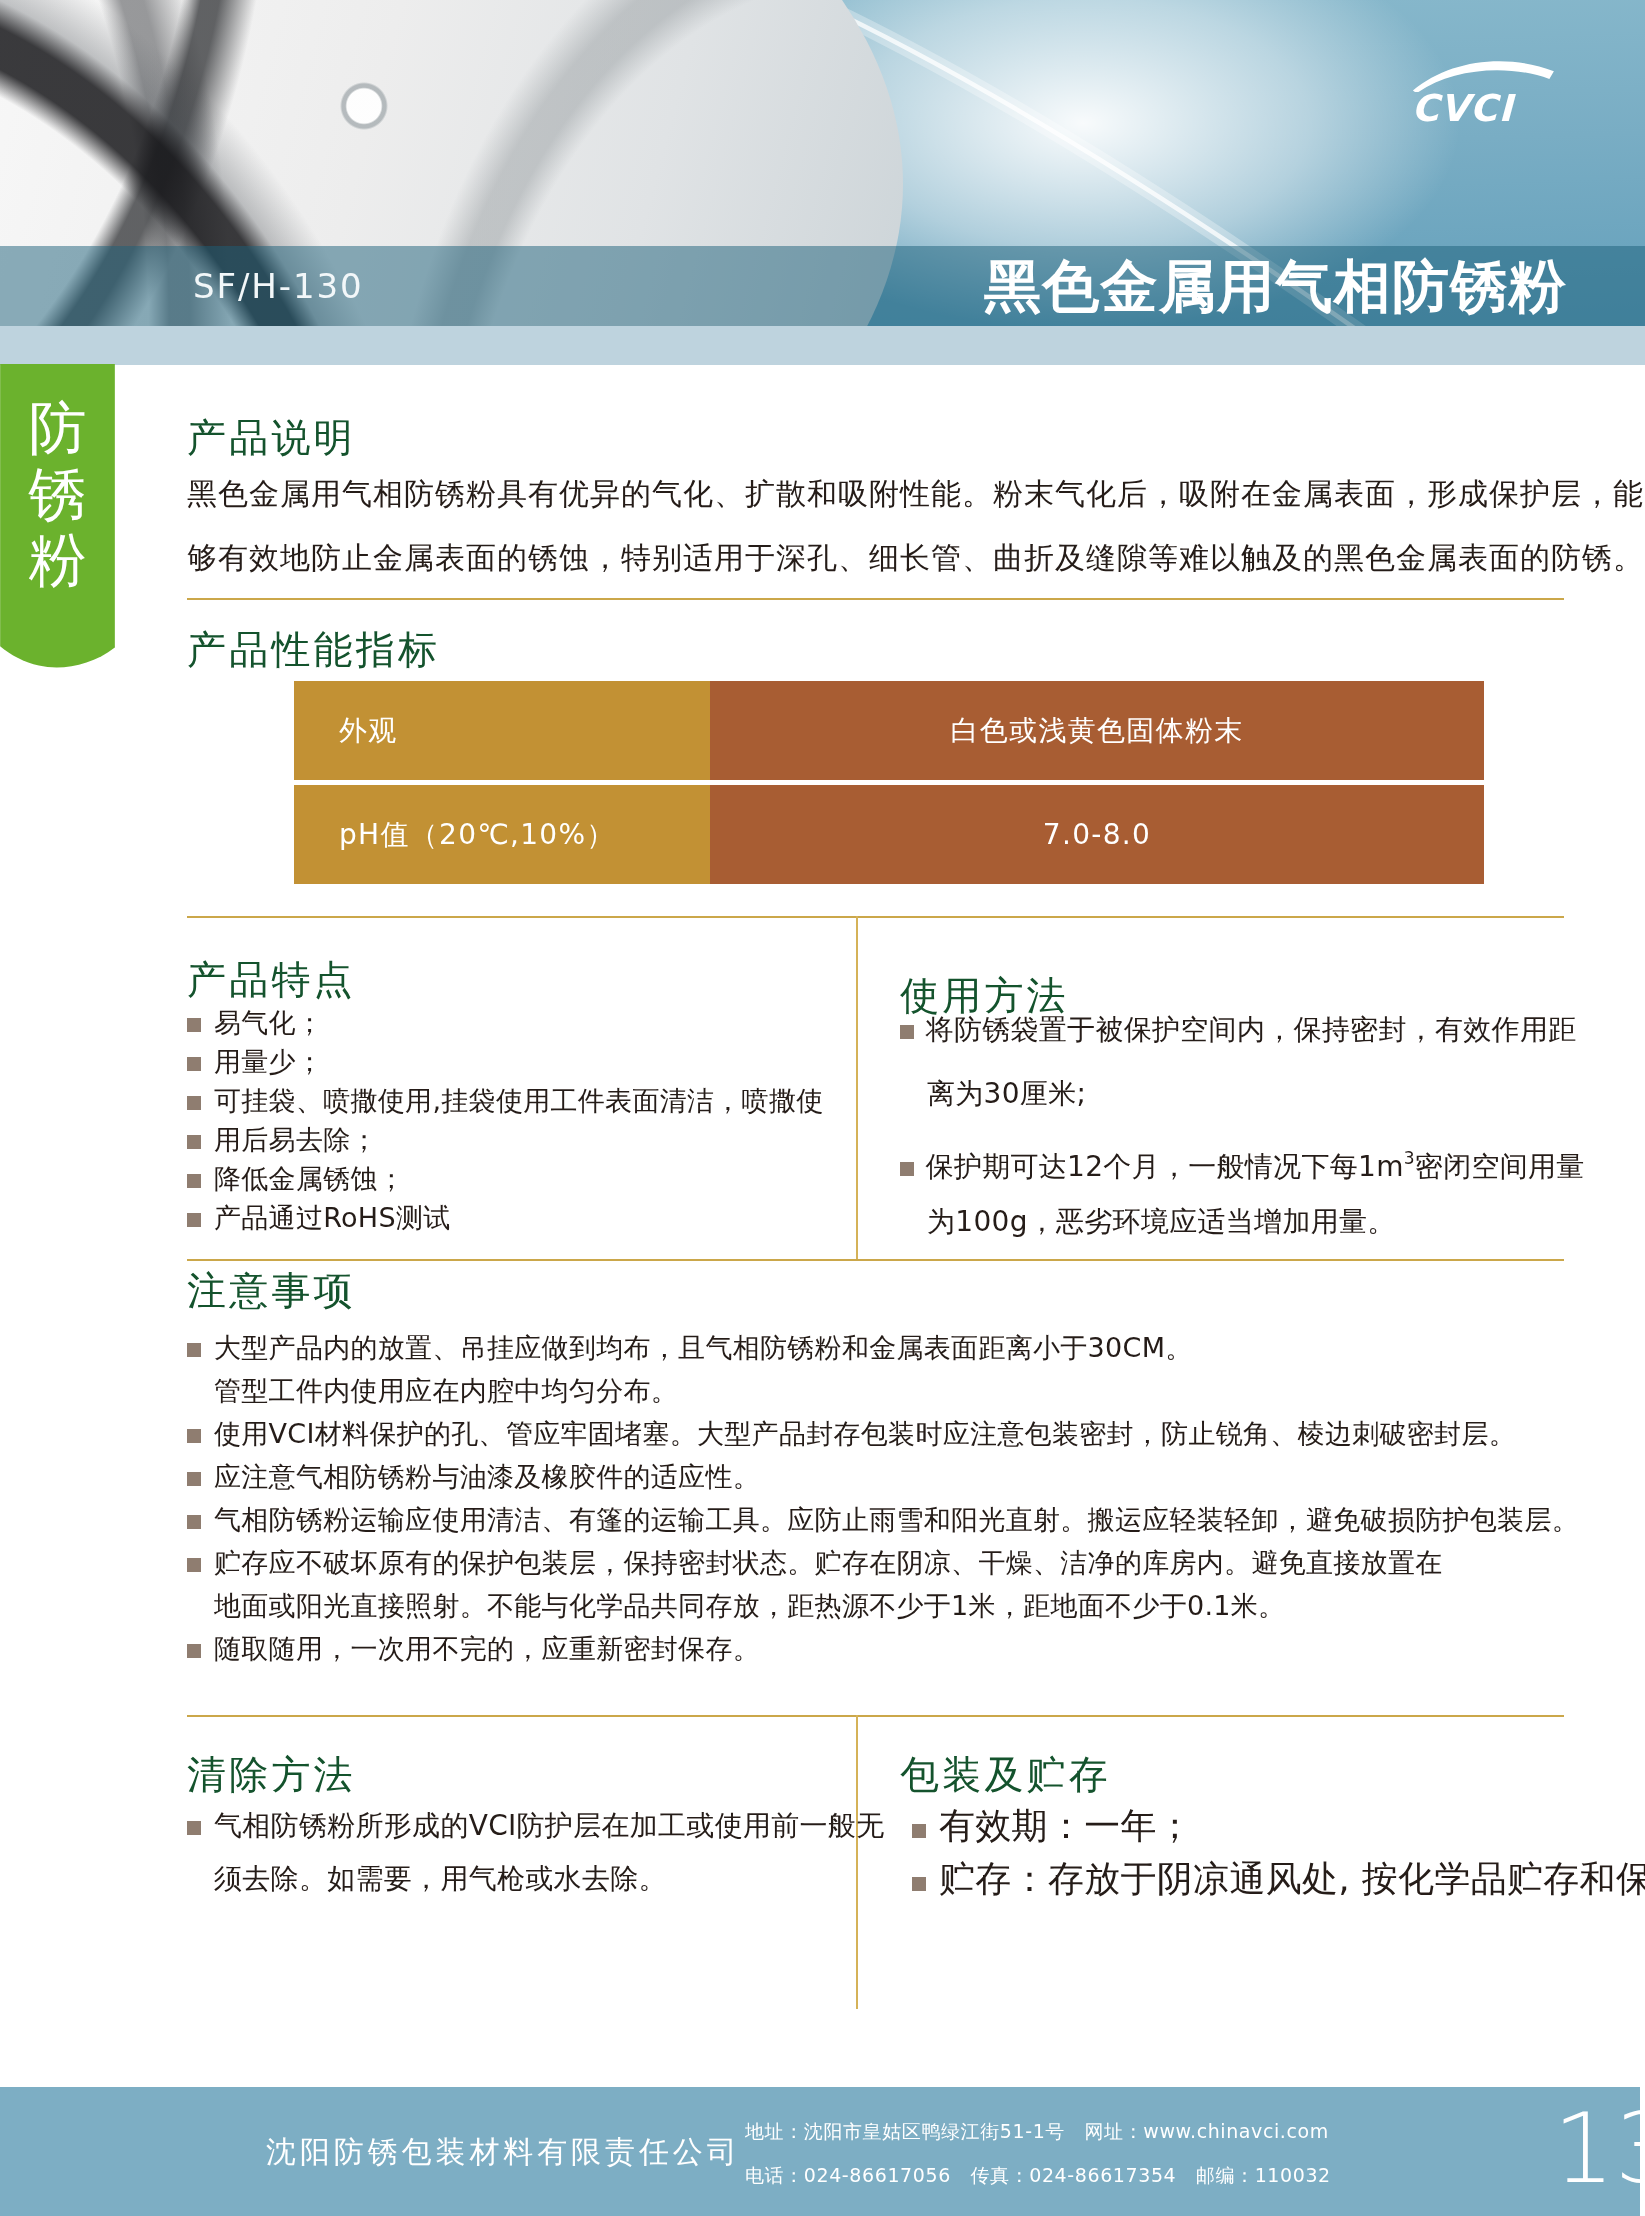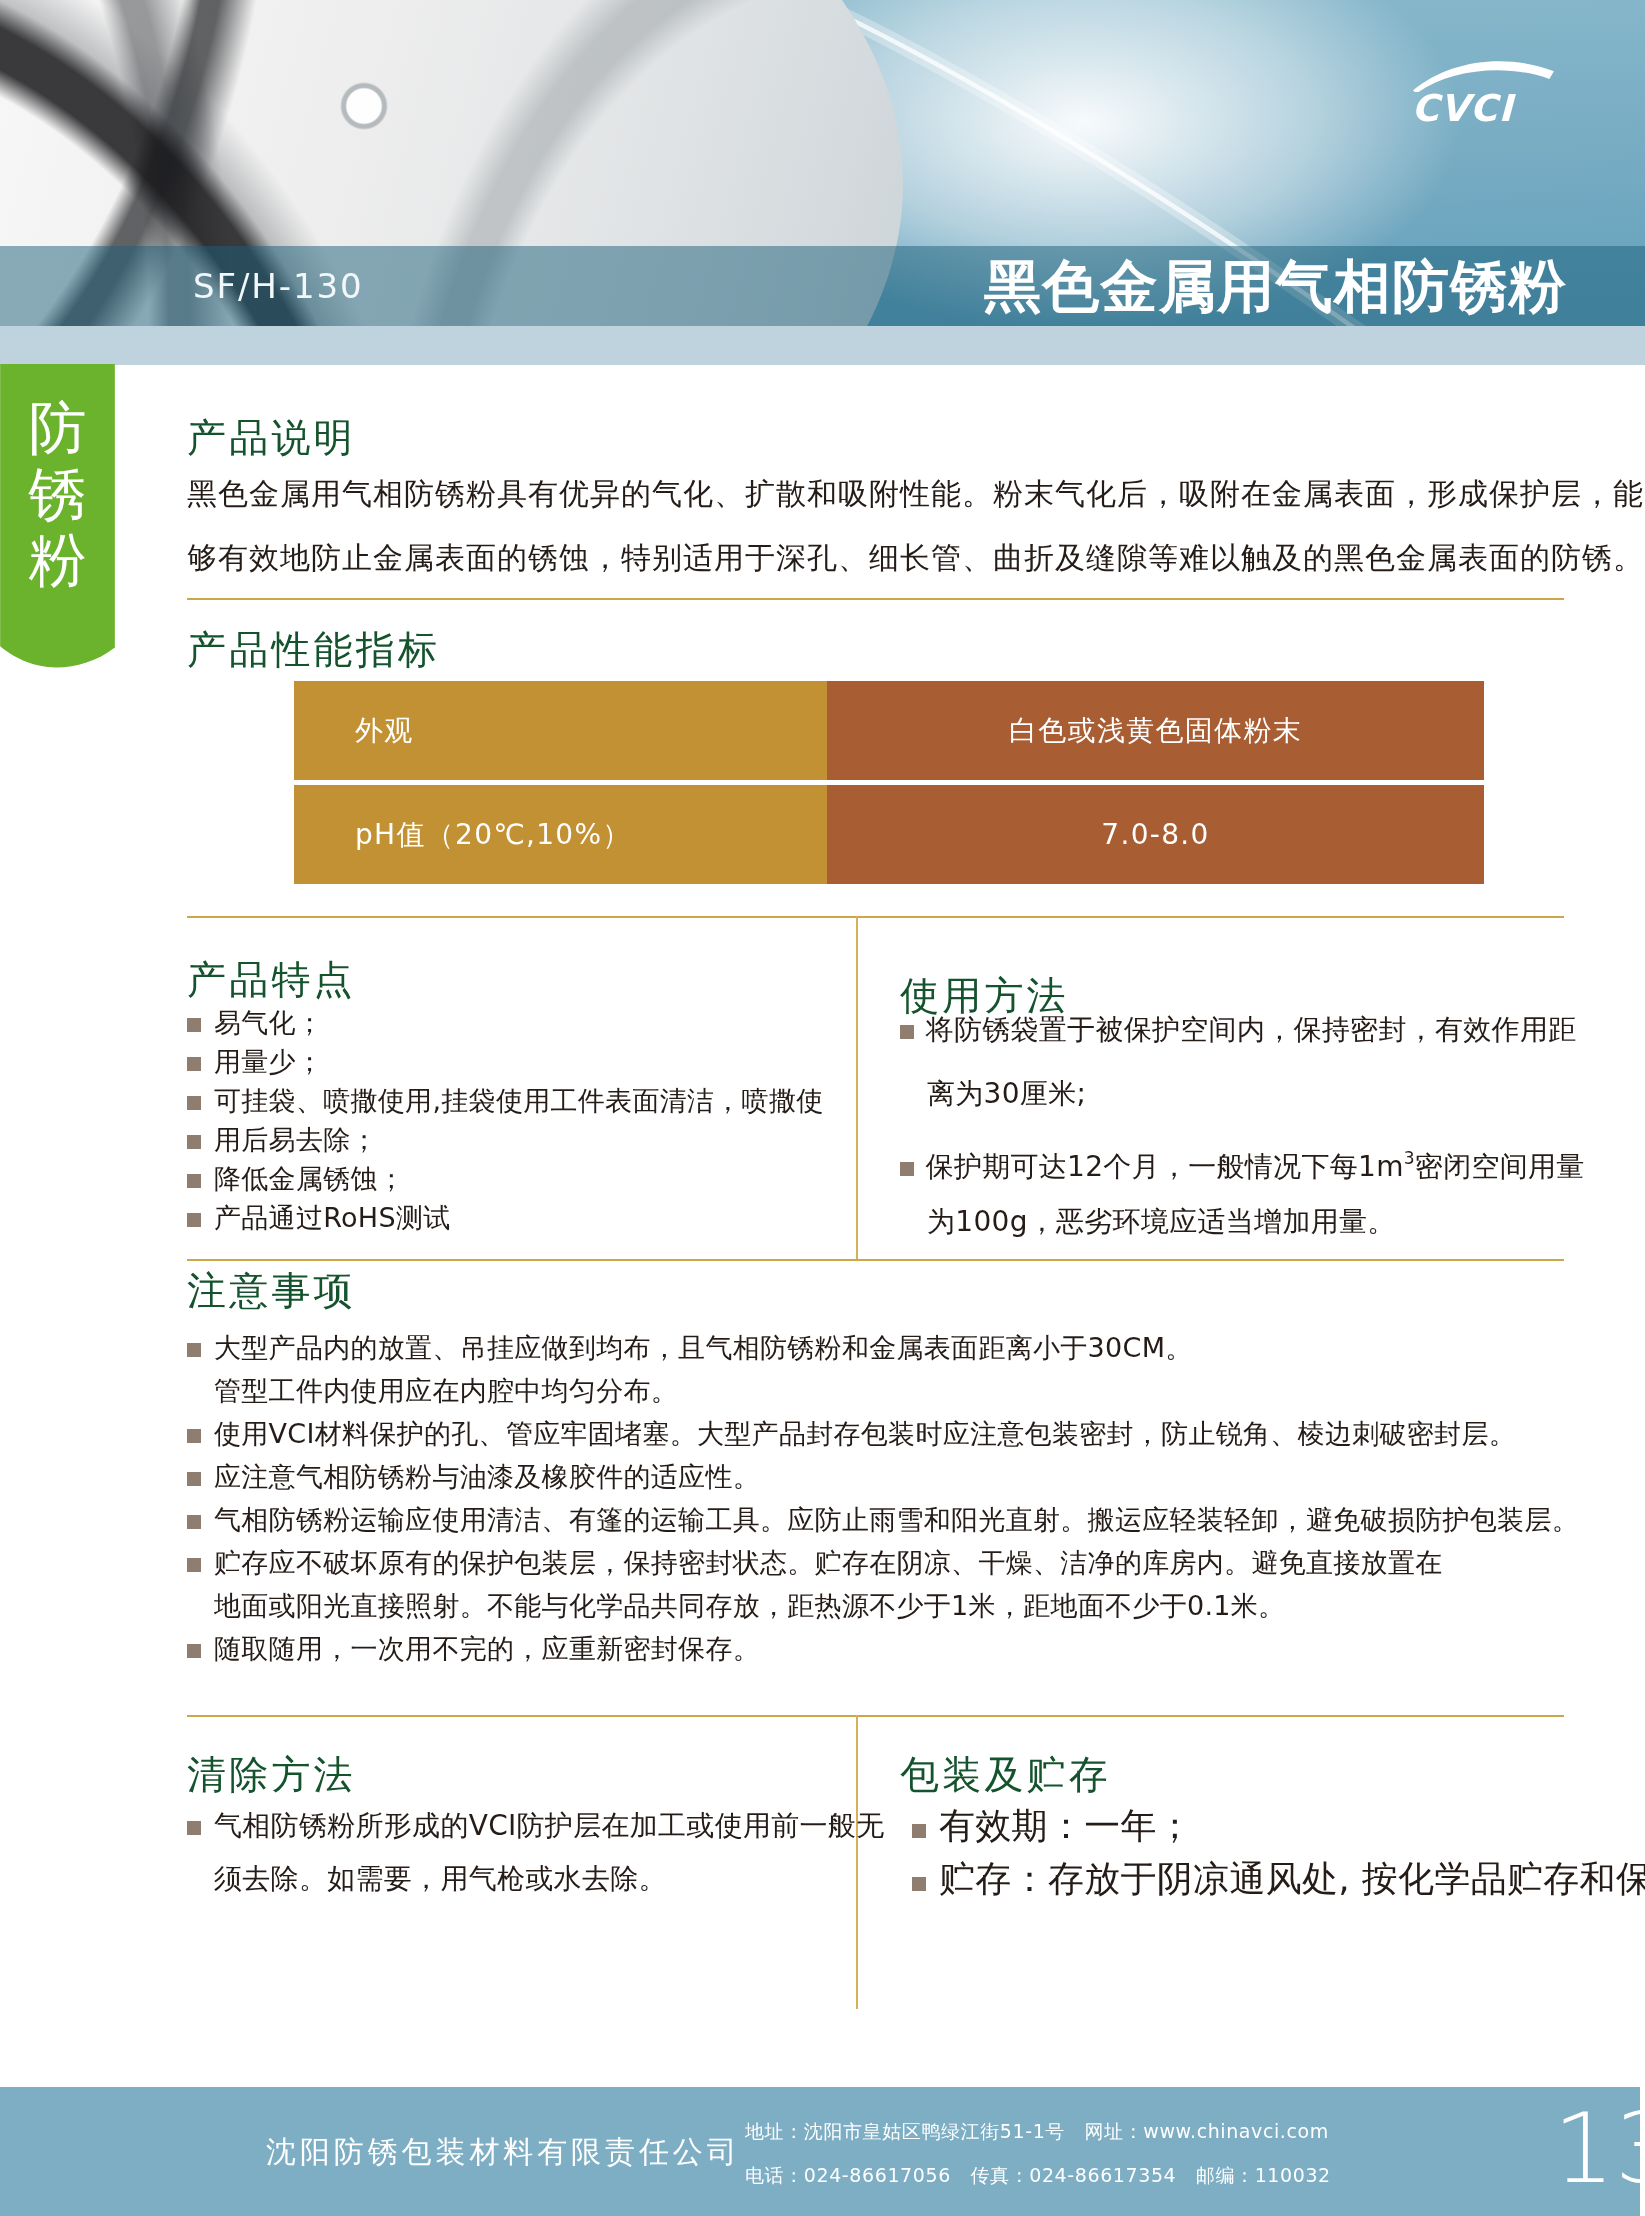--- a/index.html
+++ b/index.html
@@ -53,22 +53,22 @@
   .hr4{left:187px;top:1715px;width:1377px;}
   .vr1{left:856px;top:916px;height:344px;}
   .vr2{left:856px;top:1715px;height:294px;}
 
   .desc-h{left:187px;top:411px;}
   .desc-body{position:absolute;left:187px;top:462px;width:1380px;}
   .spec-h{left:187px;top:623px;}
 
   .spec-table{position:absolute;left:294px;top:681px;width:1190px;}
   .srow{display:flex;height:99px;margin-bottom:5.2px;}
-  .scell-k{width:533px;background:#C29134;color:#ffffff;font-size:28px;letter-spacing:1.3px;
-      display:flex;align-items:center;padding-left:61px;box-sizing:border-box;}
+  .scell-k{width:416px;background:#C29134;color:#ffffff;font-size:28px;letter-spacing:1.3px;
+      display:flex;align-items:center;padding-left:45px;box-sizing:border-box;}
   .scell-v{flex:1;background:#A85D33;color:#ffffff;font-size:28px;letter-spacing:1.3px;
       display:flex;align-items:center;justify-content:center;text-align:right;}
 
   .feat-h{left:187px;top:953px;}
   .feat-rows{left:187px;top:1003px;width:664px;}
   .feat-rows .row{height:39px;line-height:39px;}
   .use-h{left:900px;top:969px;font-family:Liberation Serif, serif;}
   .use-rows{left:900px;top:998px;width:674px;}
   .use-rows .row{height:64px;line-height:64px;font-size:28px;}
   .use-rows .row .mk{margin-right:11.6px;}

